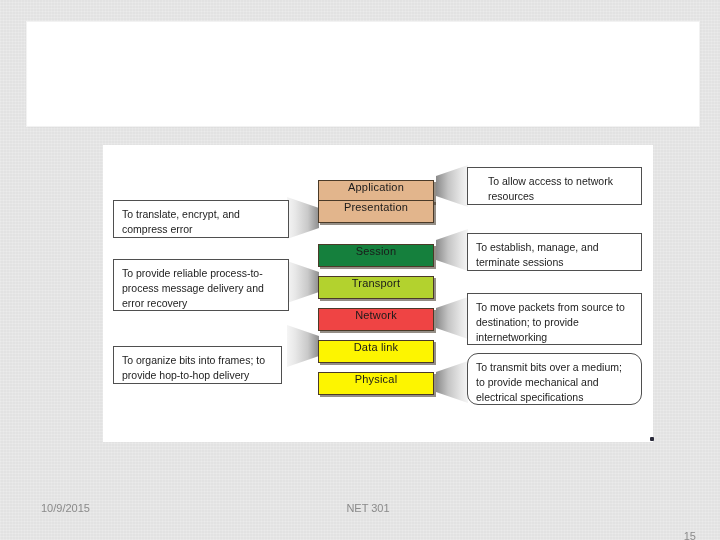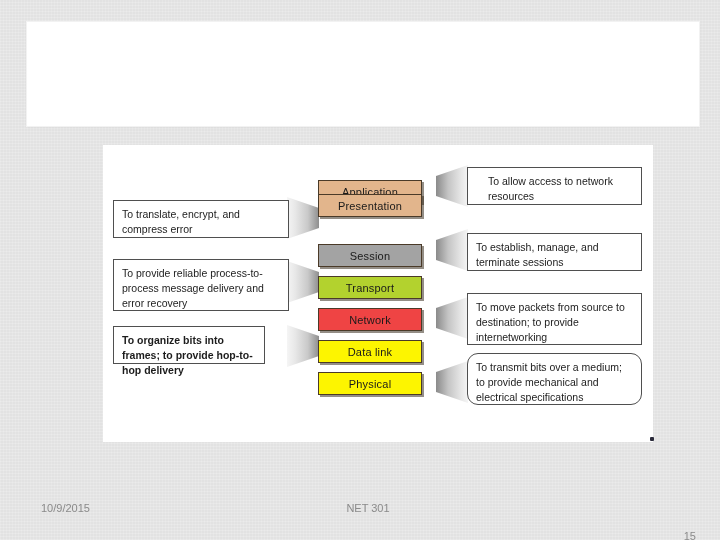--- a/index.html
+++ b/index.html
@@ -62,26 +62,25 @@
     width: 4px;
     height: 4px;
     background: #2a2a3a;
     border-radius: 1px;
   }
 
   
   .layer-bar {
     position: absolute;
     left: 318px;
-    width: 104px;
+    width: 116px;
     height: 23px;
     border: 1px solid #4a3a28;
     box-sizing: border-box;
     display: flex;
-    align-items: center;
     justify-content: center;
     font-size: 11px;
     color: #1a1a1a;
     letter-spacing: 0.2px;
     box-shadow: 2px 2px 0 rgba(60,50,35,0.55);
     z-index: 4;
   }
 
   
   .callout-left {
@@ -163,42 +162,42 @@
 <div class="callout-left" style="left:287px; top:325px;"></div>
 
 <div class="callout-right" style="left:436px; top:165px;"></div>
 <div class="callout-right" style="left:436px; top:229px;"></div>
 <div class="callout-right" style="left:436px; top:297px;"></div>
 <div class="callout-right" style="left:436px; top:361px;"></div>
 
 <div class="layer-bar" id="layer-7" style="top: 180px; background-color: rgb(226, 181, 140);">
   <span>Application</span>
 </div>
-<div class="layer-bar" id="layer-6" style="top: 194px; background-color: rgb(226, 181, 140);">
+<div class="layer-bar" id="layer-6" style="top: 200px; background-color: rgb(226, 181, 140);">
   <span>Presentation</span>
 </div>
-<div class="layer-bar" id="layer-5" style="top: 244px; background-color: #a3a3a3;">
+<div class="layer-bar" id="layer-5" style="top: 244px; background-color: #15803d;">
   <span>Session</span>
 </div>
 <div class="layer-bar" id="layer-4" style="top: 276px; background-color: rgb(179, 210, 46);">
   <span>Transport</span>
 </div>
 <div class="layer-bar" id="layer-3" style="top: 308px; background-color: #ef4444;">
   <span>Network</span>
 </div>
 <div class="layer-bar" id="layer-2" style="top: 340px; background-color: rgb(253, 245, 0);">
   <span>Data link</span>
 </div>
 <div class="layer-bar" id="layer-1" style="top: 372px; background-color: rgb(253, 245, 0);">
   <span>Physical</span>
 </div>
 
 <div class="desc-box left" style="left:113px; top:200px; width:176px; height:38px;">To translate, encrypt, and compress error</div>
 <div class="desc-box left" style="left:113px; top:259px; width:176px; height:52px;">To provide reliable process-to-process message delivery and error recovery</div>
-<div class="desc-box left" style="left:113px; top:326px; width:152px; height:38px;font-weight:bold;">To organize bits into frames; to provide hop-to-hop delivery</div>
+<div class="desc-box left" style="left:113px; top:346px; width:169px; height:38px;">To organize bits into frames; to provide hop-to-hop delivery</div>
 
 <div class="desc-box right" style="left:467px; top:167px; width:175px; height:38px;padding-left:20px;">To allow access to network resources</div>
 <div class="desc-box right" style="left:467px; top:233px; width:175px; height:38px;">To establish, manage, and terminate sessions</div>
 <div class="desc-box right" style="left:467px; top:293px; width:175px; height:52px;">To move packets from source to destination; to provide internetworking</div>
 <div class="desc-box right" style="left:467px; top:353px; width:175px; height:52px;border-radius:11px;">To transmit bits over a medium; to provide mechanical and electrical specifications</div>
 
 <div id="footer">
   <div id="footer-date">10/9/2015</div>
   <div id="footer-center">NET 301</div>
   <div id="footer-page">15</div>

